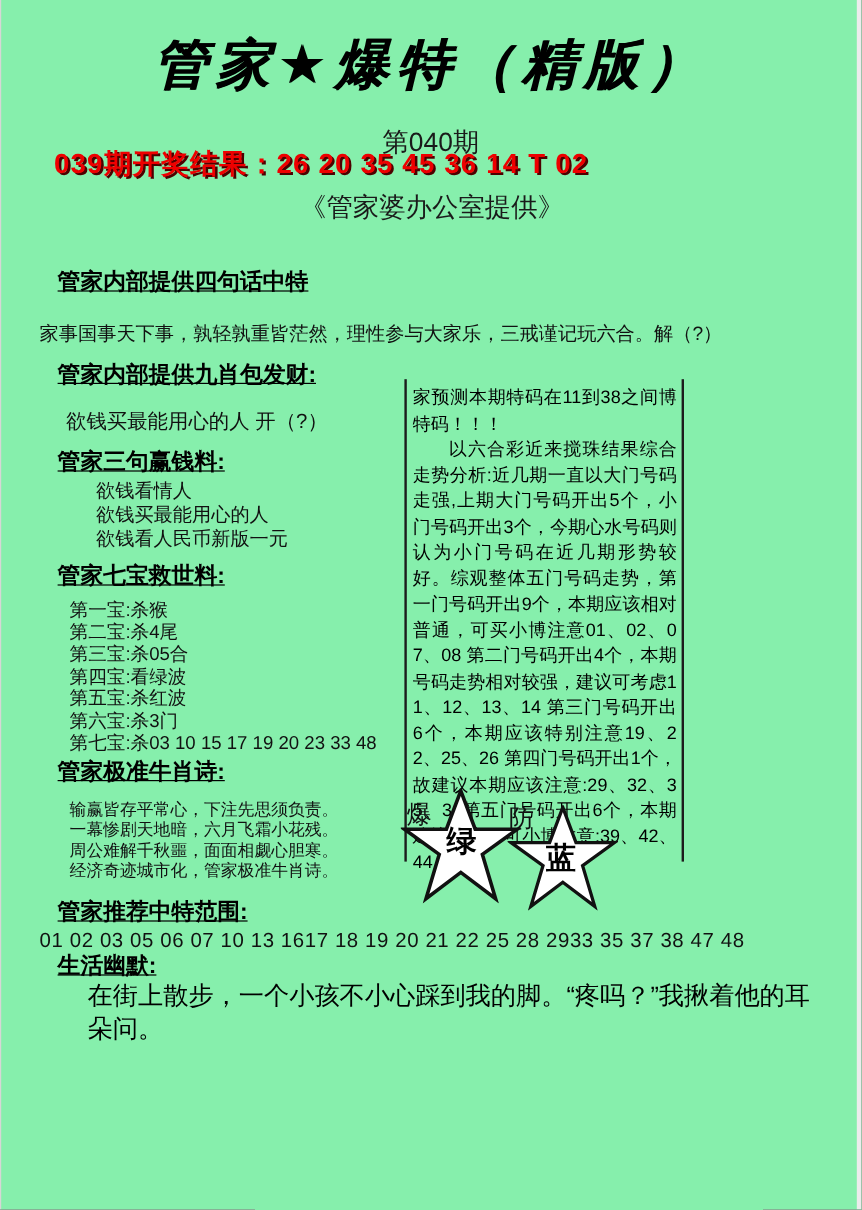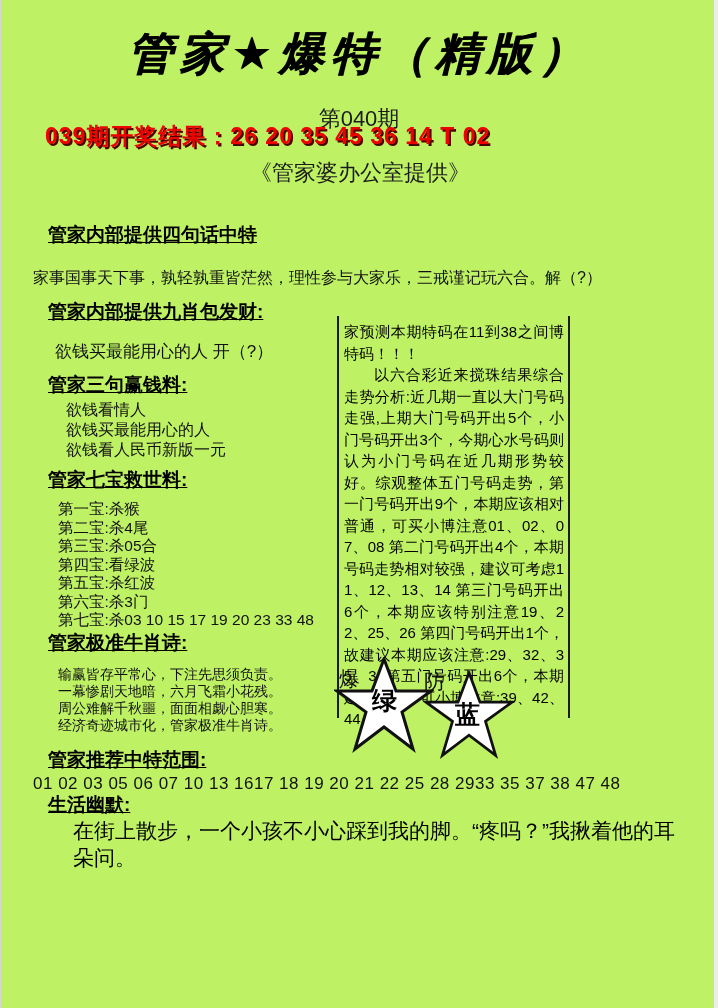--- a/index.html
+++ b/index.html
@@ -1,17 +1,17 @@
 <!DOCTYPE html>
 <html><head>
 <meta charset="utf-8">
 <style>
   html,body{margin:0;padding:0;background:#888;}
   #page{
-    position:relative;width:718px;height:1008px;background:#bef264;
+    position:relative;width:718px;height:1008px;background:#86efac;
     margin:0 auto;overflow:hidden;
     font-family:"Liberation Sans","DejaVu Sans",sans-serif;
     color:#111;
   }
   .edge-left{position:absolute;left:0;top:0;width:1px;height:100%;background:#d6d6d6;}
   .edge-right{position:absolute;right:0;top:0;width:4px;height:100%;background:#ececec;}
   .abs{position:absolute;}
   .title{
     left:0;top:24px;width:100%;text-align:center;
     font-size:45px;font-weight:bold;font-style:italic;letter-spacing:7px;
@@ -21,21 +21,21 @@
   .issue{left:0;top:104px;width:100%;text-align:center;font-size:22px;color:#1a1a1a;}
   .result{
     left:45px;top:121px;font-size:23px;font-weight:bold;letter-spacing:1px;
     color:#ee0000;text-shadow:2px 2px 0 #4d0000;white-space:nowrap;
   }
   .provider{left:250px;top:158px;font-size:22px;color:#1a1a1a;white-space:nowrap;}
   .sec-h{font-size:19px;font-weight:bold;color:#000;white-space:nowrap;text-decoration:underline;}
   .body-line{font-size:16px;color:#111;white-space:nowrap;}
   .list{margin:0;padding:0;list-style:none;}
   .list li{white-space:nowrap;color:#111;}
-  .money-list li{font-size:16px;line-height:20px;}
+  .money-list li{font-size:16px;line-height:20px;margin-left:14px;}
   .treasure-list li{font-size:15.5px;line-height:18.5px;}
   .poem-list li{font-size:14px;line-height:17px;}
   .nums{left:33px;top:774px;font-size:17px;letter-spacing:0.5px;color:#111;white-space:nowrap;}
   .humor{left:33px;top:817px;width:612px;font-size:21px;line-height:27px;color:#000;margin-left:40px;}
   .analysis{
     left:337px;top:316px;width:233px;height:402px;box-sizing:border-box;
     border-left:2px solid #1c1c1c;border-right:2px solid #1c1c1c;
     padding:5px 4px 0 5px;
   }
   .analysis p{margin:0;font-size:15px;line-height:21.5px;color:#000;

